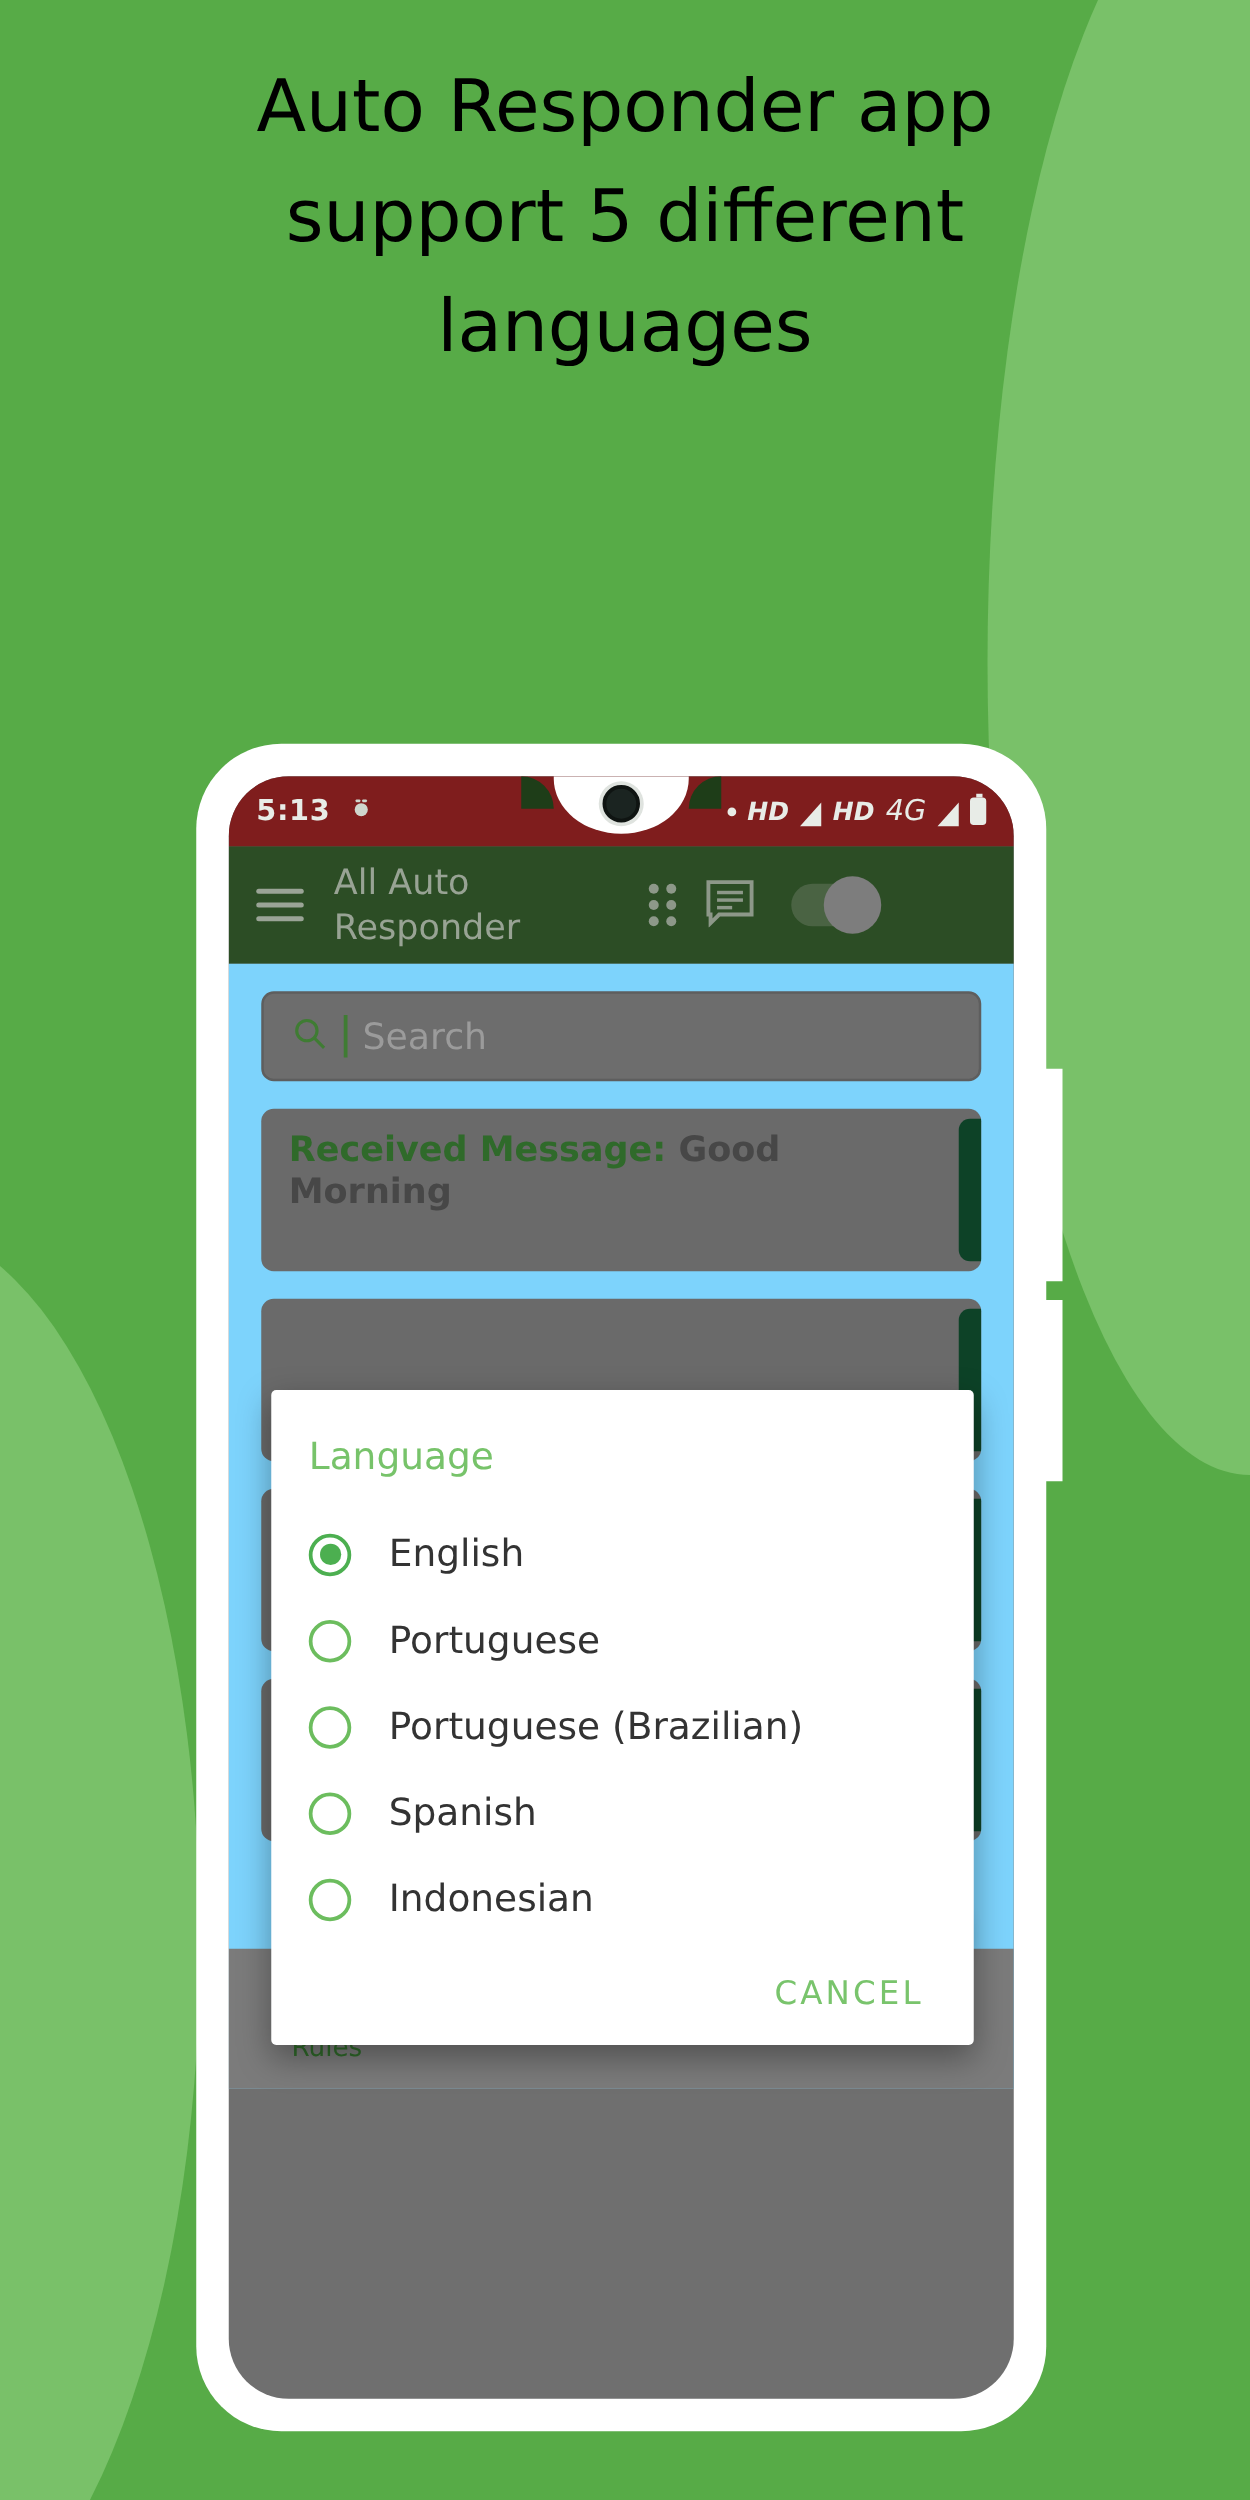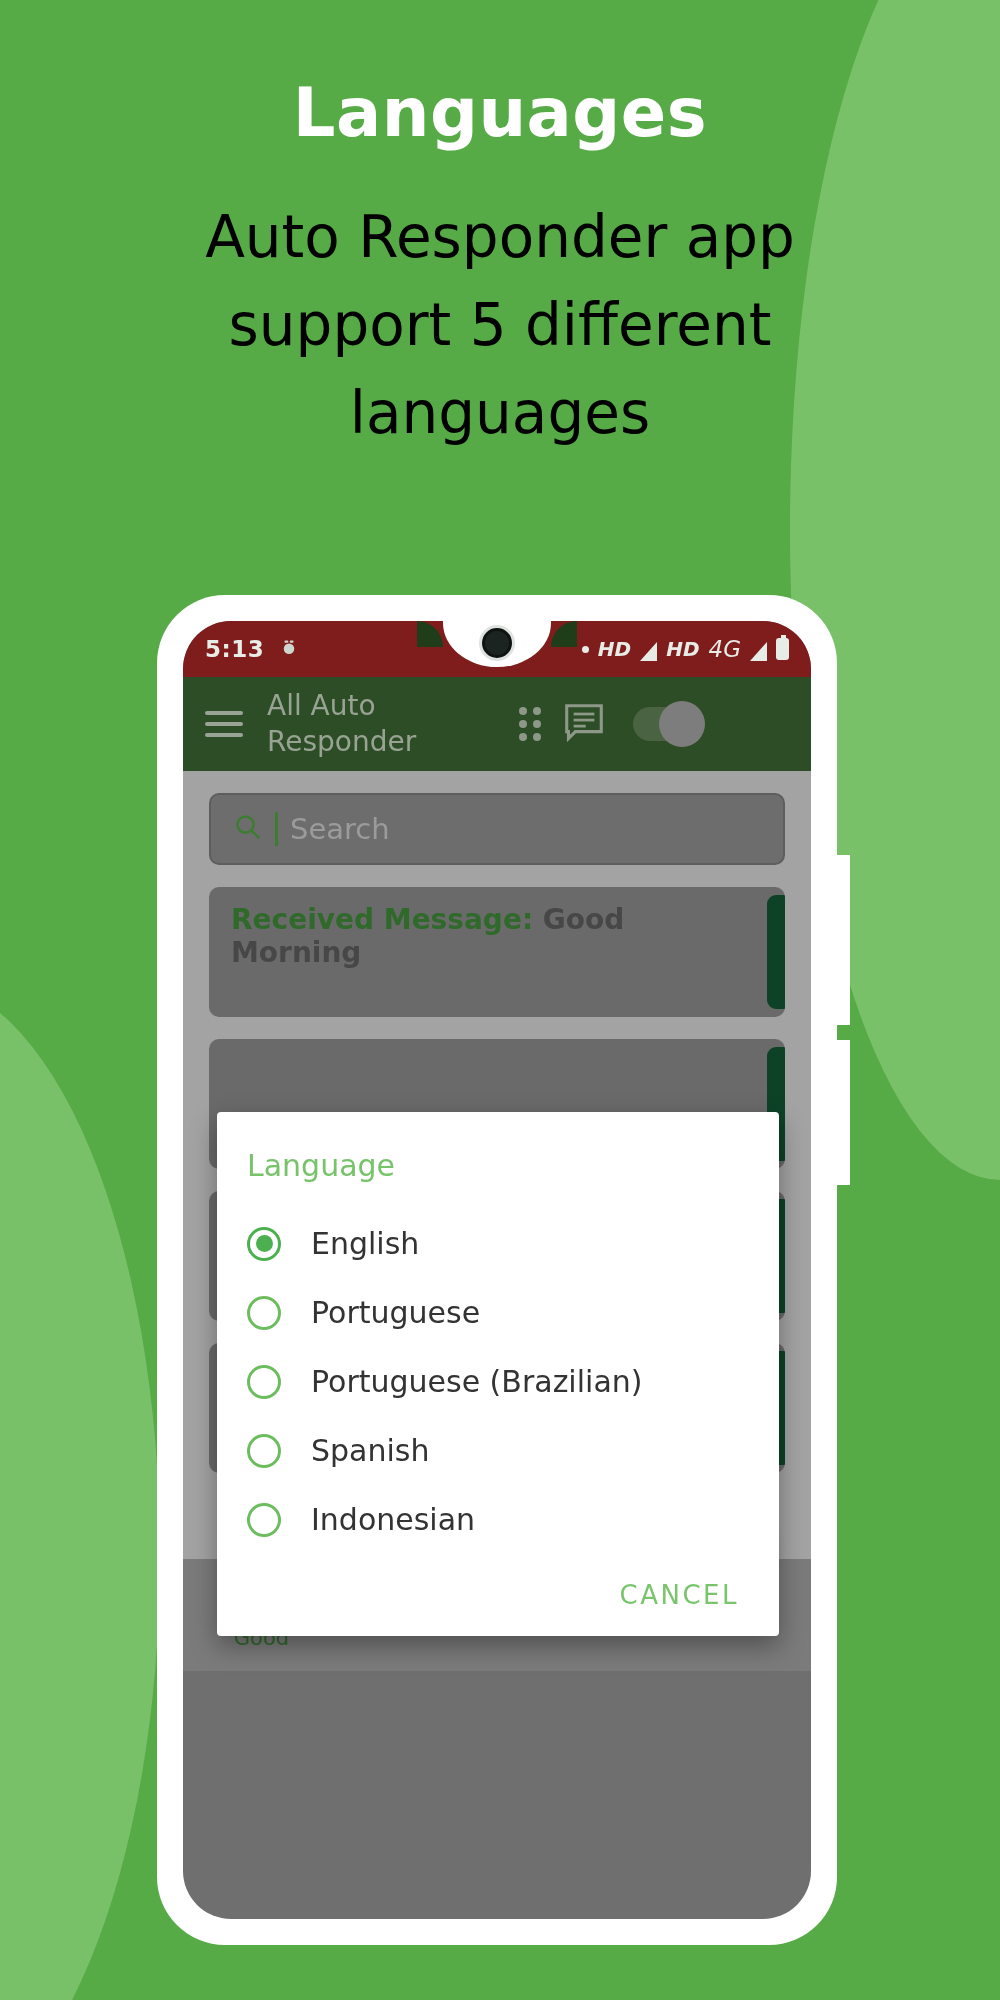--- a/index.html
+++ b/index.html
@@ -154,21 +154,21 @@
     width: 66px; height: 34px; border-radius: 18px;
     background: #4a6343; position: relative; margin-left: 8px;
   }
   #toggle-knob {
     position: absolute; right: -6px; top: -6px;
     width: 46px; height: 46px; border-radius: 50%;
     background: #7d7d7d;
   }
 
   
-  #content { position: relative; background: #a3a3a3; height: 900px; }
+  #content { position: relative; background: #7dd3fc; height: 900px; }
   #search-wrap { padding: 22px 26px 0; }
   #searchbox {
     height: 72px; border: 2px solid #5e5e5e; border-radius: 10px;
     display: flex; align-items: center; gap: 12px; padding: 0 22px;
     background: #6d6d6d;
   }
   #search-caret { width: 3px; height: 34px; background: #3f7c33; }
   #search-placeholder { color: #9b9b9b; font-size: 29px; font-family: "DejaVu Sans", sans-serif; }
 
   .rule-card {
@@ -253,21 +253,20 @@
 </style>
 </head>
 <body>
 
 <div id="stage">
 
   <div class="blob" id="blob-right"></div>
   <div class="blob" id="blob-left"></div>
 
   <div id="promo">
-    <div id="promo-title">Languages</div>
     <div id="promo-sub">Auto Responder app support 5 different languages</div>
   </div>
 
   <div class="edge-mark" id="edge-1"></div>
   <div class="edge-mark" id="edge-2"></div>
 
   <div id="phone-shell">
     <div id="phone-screen">
 
       <div id="statusbar">
@@ -361,21 +360,21 @@
         <div id="bottomnav">
           <div class="nav-item">
             <span>
               <svg width="40" height="36" viewBox="0 0 24 22">
                 <path d="M2 1h20v15H7l-4 4V16H2z" fill="#2f6a2a"></path>
                 <rect x="6" y="5" width="12" height="1.6" fill="#cdd4cc"></rect>
                 <rect x="6" y="8.3" width="12" height="1.6" fill="#cdd4cc"></rect>
                 <rect x="6" y="11.6" width="12" height="1.6" fill="#cdd4cc"></rect>
               </svg>
             </span>
-            <span class="nav-label">Good</span>
+            <span class="nav-label">Rules</span>
           </div>
           <div class="nav-item">
             <span>
               <svg width="42" height="38" viewBox="0 0 24 24">
                 <path d="M3 3h9l9 9-9 9-9-9z" fill="#1b1b1b"></path>
                 <circle cx="7" cy="7" r="1.8" fill="#8b8b8b"></circle>
                 <path d="M12 10a3.2 3.2 0 0 0-3 3.2c0 2.4 3 4.8 3 4.8s3-2.4 3-4.8A3.2 3.2 0 0 0 12 10z" fill="#8b8b8b"></path>
               </svg>
             </span>
             <span class="nav-label"></span>

